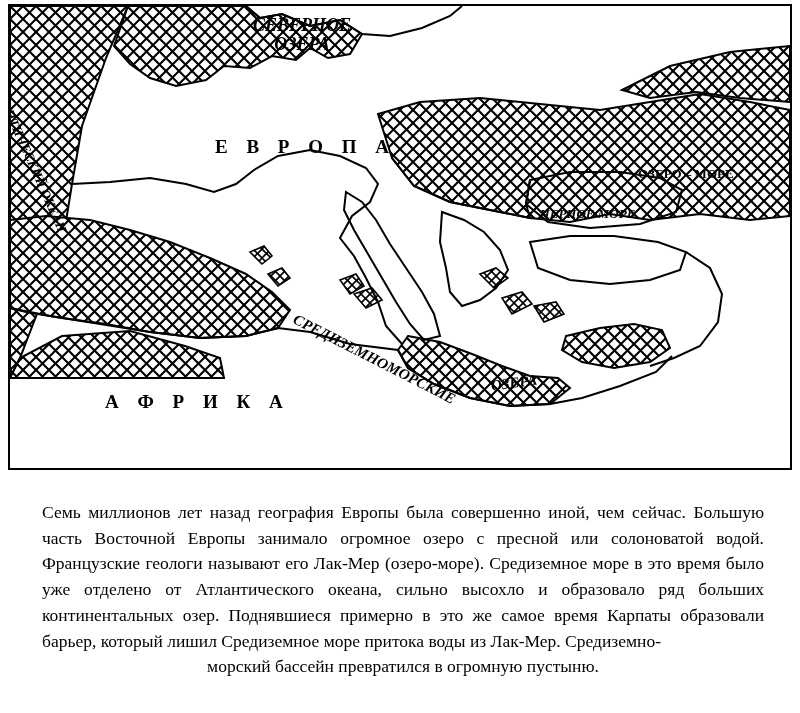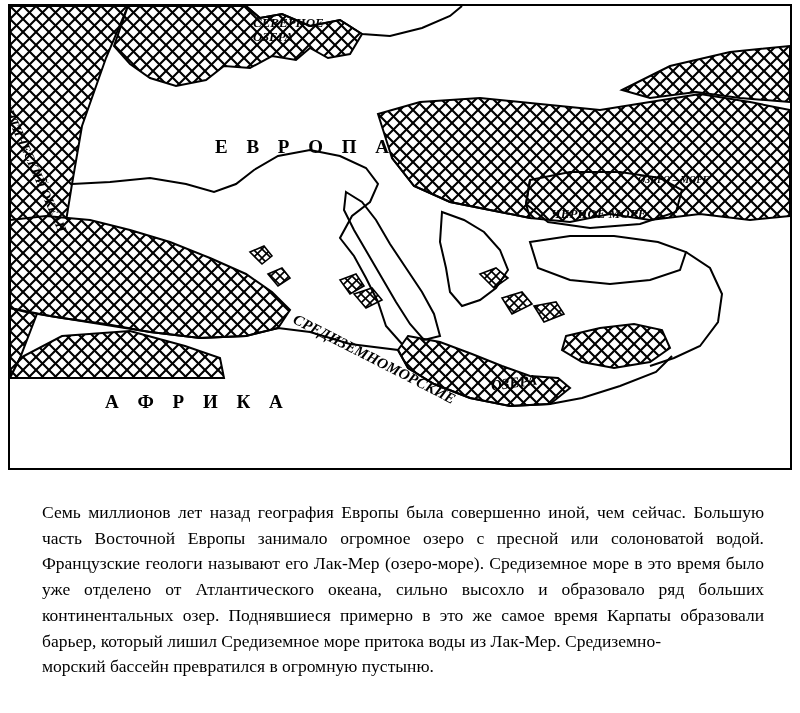--- a/index.html
+++ b/index.html
@@ -58,34 +58,33 @@
     font-size: 19px;
     letter-spacing: 7px;
   }
   .lbl-africa {
     left: 95px; top: 385px;
     font-size: 19px;
     letter-spacing: 7px;
   }
   .lbl-northsea {
     left: 243px; top: 10px;
-    font-size: 13px;
+    font-size: 18px;
     font-style: italic;
     line-height: 1.05;
+    text-align: center;
   }
   .lbl-blacksea {
     left: 530px; top: 200px;
     font-size: 13px;
     font-style: italic;
-    margin-left: 11px;
   }
   .lbl-lakesea {
-    left: 628px; top: 168px;
-    font-size: 10px;
-    font-style: italic;
+    left: 628px; top: 160px;
+    font-size: 13px;
   }
   .lbl-atlantic {
     left: -8px; top: 70px;
     font-size: 13px;
     font-style: italic;
     transform: rotate(66deg);
     transform-origin: left top;
   }
   .lbl-med1 {
     left: 288px; top: 305px;
@@ -109,21 +108,21 @@
     top: 500px;
     width: 722px;
     font-family: Liberation Serif, serif;
     font-size: 17.5px;
     line-height: 1.47;
     text-align: justify;
     text-justify: inter-word;
   }
   #caption .last-line {
     display: block;
-    text-align: left;
+    text-align: center;
     text-indent: 0;
   }
 </style>
 </head>
 <body>
 
 <div id="page">
 
   <div id="map-figure">
     <div id="map-frame">

